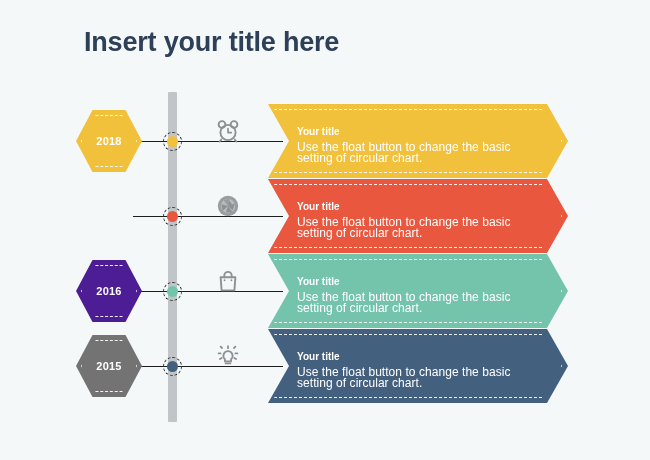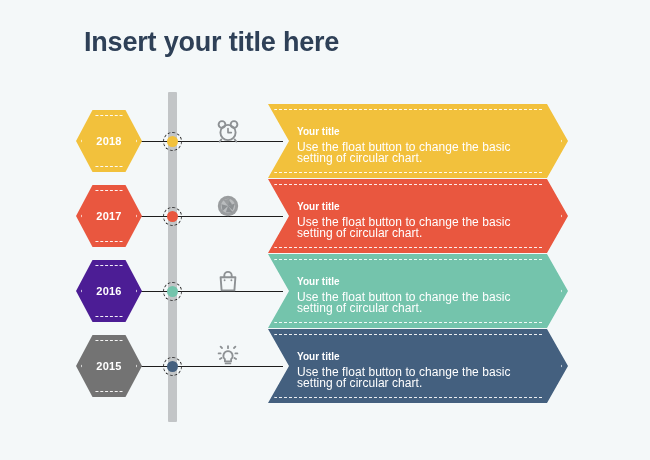--- a/index.html
+++ b/index.html
@@ -206,24 +206,20 @@
       <div class="banner-text">
         <div class="banner-title">Your title</div>
         <div class="banner-desc">Use the float button to change the basic setting of circular chart.</div>
       </div>
     </div>
   </div>
 
   <div class="timeline-row" style="top:179px">
     <div class="connector-line"></div>
 
-    <div class="year-hex" style="background:#e9573f">
-      <div class="year-hex-inner"></div>
-      <div class="year-label">2017</div>
-    </div>
 
     <div class="spine-dot">
       <div class="spine-dot-fill" style="background:#e9573f"></div>
     </div>
 
     <div class="row-icon">
       <svg width="26" height="26" viewBox="0 0 26 26" fill="none">
         <circle cx="13" cy="13" r="10.2" fill="#9a9d9f"></circle>
         <circle cx="13" cy="13" r="7.2" fill="#b9bcbe"></circle>
         <path d="M13 5.9 L17.2 11.6 L13 13 Z" fill="#8d9194"></path>

